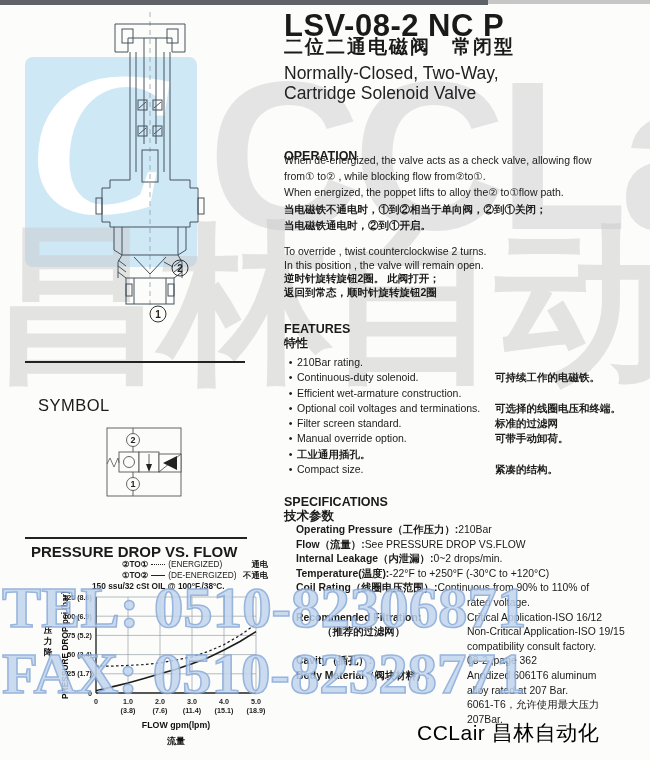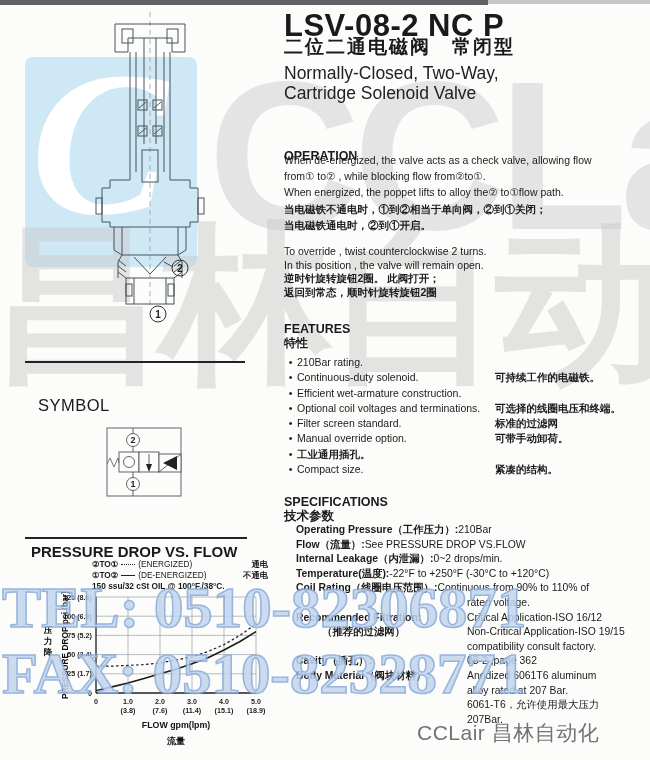--- a/index.html
+++ b/index.html
@@ -50,26 +50,26 @@
   .spec-line.cols2 .sb{width:171px;flex:0 0 171px;padding-left:26px;box-sizing:border-box;}
   .spec-line.indent{padding-left:171px;}
   
   .rule{position:absolute;height:0;border-top:2px solid #222;}
   .sym-rule{top:361px;left:25px;width:220px;}
   .sym-h{position:absolute;top:366px;left:38px;font-size:16.5px;font-weight:normal;letter-spacing:.5px;margin-top:30px;}
   .chart-rule{top:537px;left:25px;width:222px;}
   .chart-title{position:absolute;top:543px;left:31px;font-size:15px;font-weight:bold;}
   .legend{position:absolute;top:559px;left:92px;width:176px;font-size:8.3px;line-height:10.8px;}
   .lg-row{display:flex;align-items:center;}
-  .lg-marker{font-weight:bold;}
+  .lg-marker{font-weight:bold;margin-left:30px;}
   .lg-sample{display:inline-block;width:14px;margin:0 3px;border-top:1.2px solid #222;}
   .lg-sample.dashed{border-top-style:dotted;}
   .lg-zh{margin-left:auto;font-weight:bold;}
   .lg-cond{font-weight:bold;}
-  .stamp{position:absolute;top:719px;left:417px;z-index:3;font-size:21px;color:#737373;letter-spacing:0.5px;}
+  .stamp{position:absolute;top:719px;left:417px;z-index:3;font-size:21px;color:#000000;letter-spacing:0.5px;}
   svg{display:block;}
   svg text{font-family:"Liberation Sans",sans-serif;}
 </style>
 </head>
 <body>
 
 <div class="page">
 
   <div class="topbar-dark"></div>
   <div class="topbar-light"></div>

